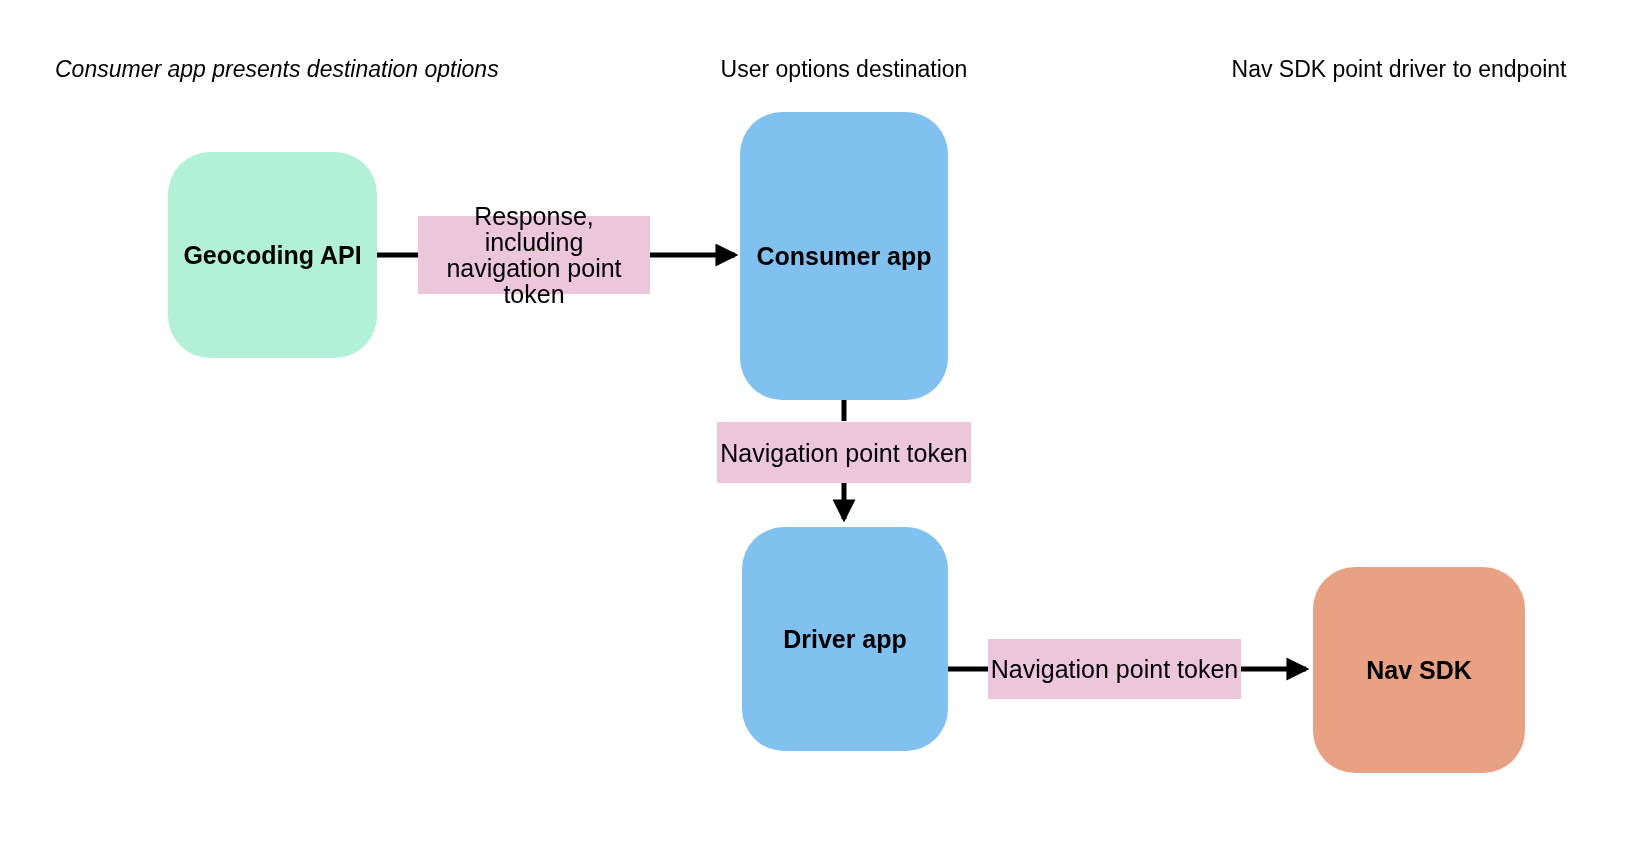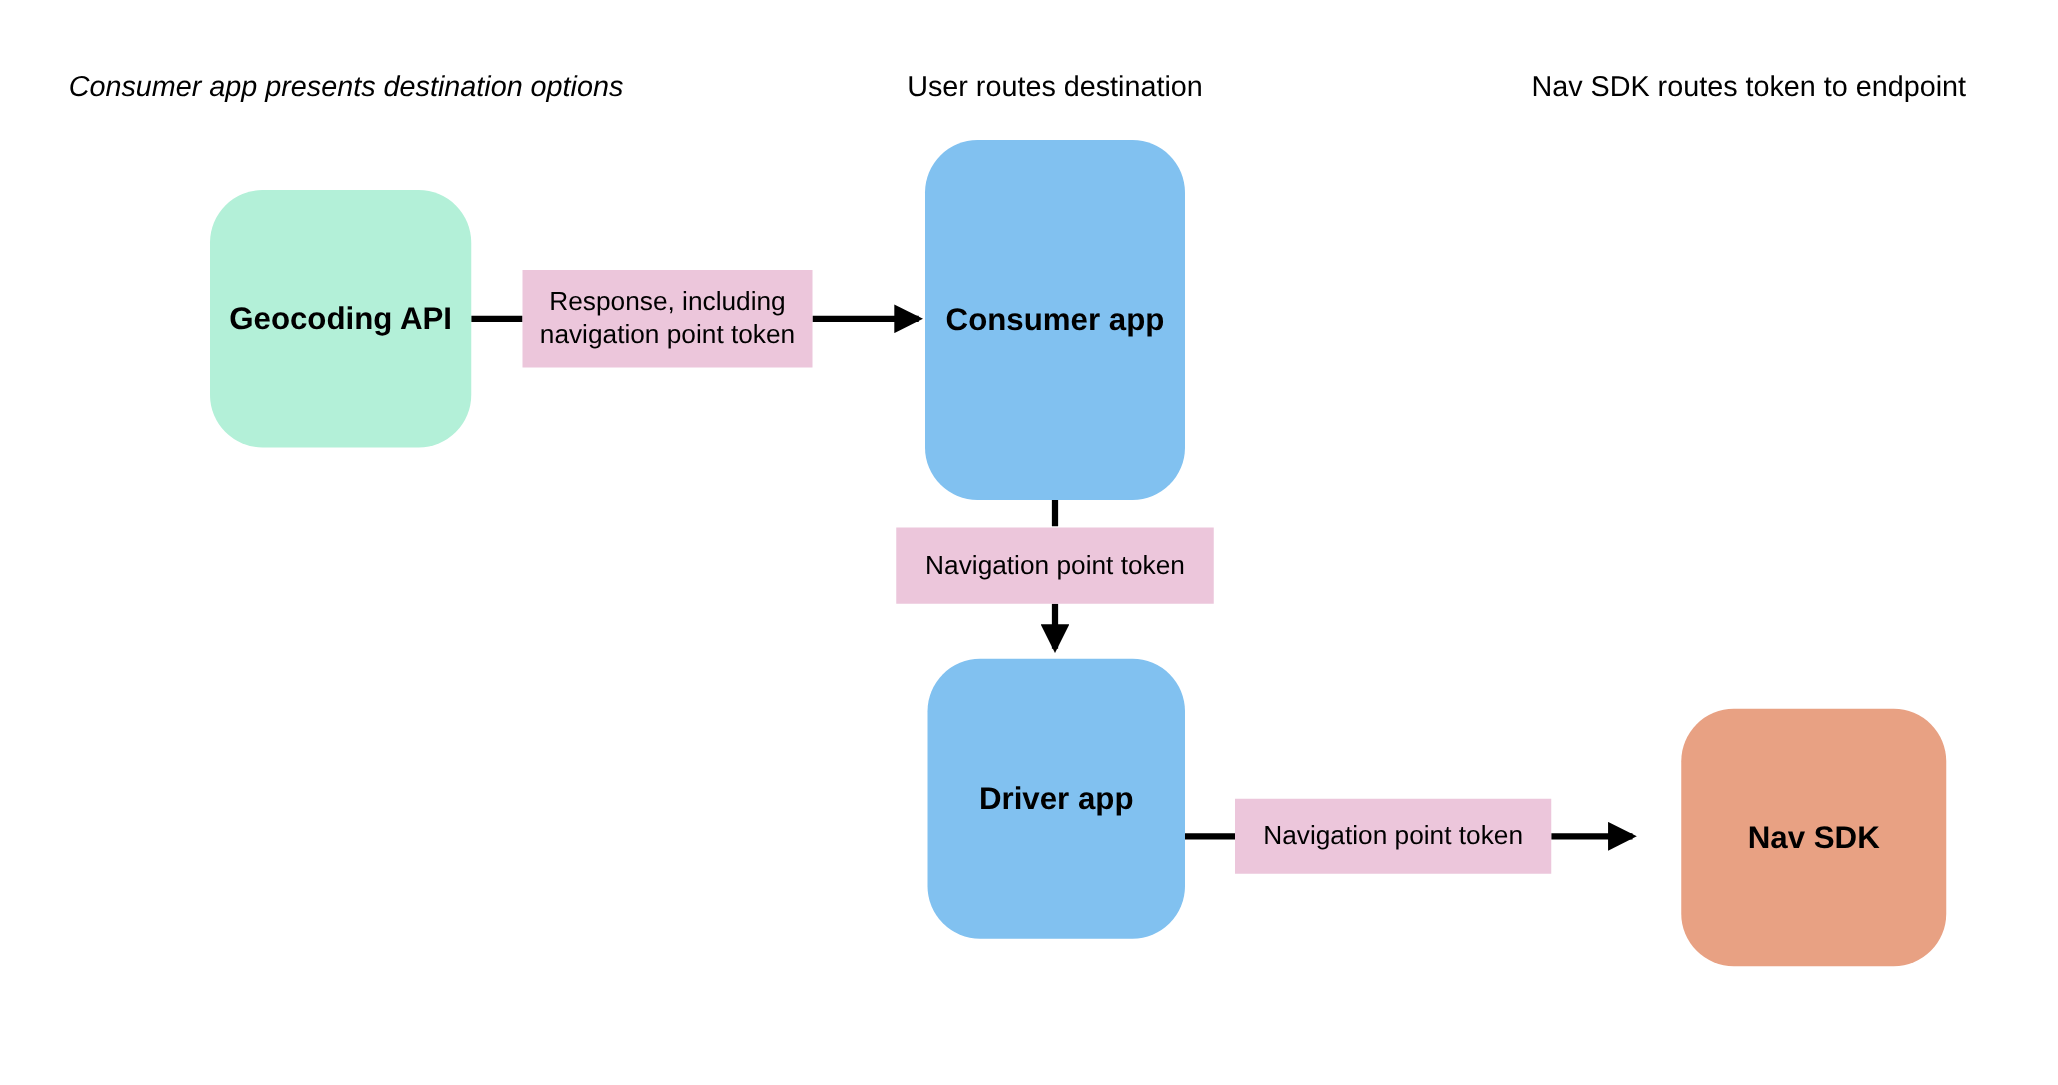--- a/index.html
+++ b/index.html
@@ -53,43 +53,43 @@
   .node-green  { background: #b3f0d8; }
   .node-blue   { background: #81c1f0; }
   .node-orange { background: #e8a183; }
   .edge-label {
     position: absolute;
     background: #ecc6db;
     display: flex;
     align-items: center;
     justify-content: center;
     text-align: center;
-    font-size: 21px;
+    font-size: 25px;
     line-height: 26px;
     color: #000000;
   }
   #node-geocoding { left: 168px; top: 152px; width: 209px; height: 206px; }
   #node-consumer  { left: 740px; top: 112px; width: 208px; height: 288px; }
   #node-driver    { left: 742px; top: 527px; width: 206px; height: 224px; }
-  #node-navsdk    { left: 1313px; top: 567px; width: 212px; height: 206px; margin-left: 32px; }
+  #node-navsdk    { left: 1313px; top: 567px; width: 212px; height: 206px; }
   #edge-label-response { left: 418px; top: 216px; width: 232px; height: 78px; padding: 0 10px; box-sizing: border-box; }
   #edge-label-token-1  { left: 717px; top: 422px; width: 254px; height: 61px; }
   #edge-label-token-2  { left: 988px; top: 639px; width: 253px; height: 60px; }
   #heading-1 { left: 55px; font-style: italic; }
   #heading-2 { left: 844px; }
   #heading-3 { left: 1399px; }
 </style>
 </head>
 <body>
 
 <div class="canvas">
 
   <div class="heading" id="heading-1">Consumer app presents destination options</div>
-  <div class="heading centered" id="heading-2">User routes destination</div>
-  <div class="heading centered" id="heading-3">Nav SDK routes token to endpoint</div>
+  <div class="heading centered" id="heading-2">User options destination</div>
+  <div class="heading centered" id="heading-3">Nav SDK point driver to endpoint</div>
 
   <svg class="edges" viewBox="0 0 1646 868" xmlns="http://www.w3.org/2000/svg" aria-hidden="true">
     <defs>
       <marker id="arrowhead" viewBox="0 0 10 10" refX="8.5" refY="5" markerWidth="4.6" markerHeight="4.6" orient="auto-start-reverse">
         <path d="M 0 0 L 10 5 L 0 10 z" fill="#000000"></path>
       </marker>
     </defs>
     <line x1="377" y1="255" x2="418" y2="255" stroke="#000000" stroke-width="5"></line>
     <line x1="650" y1="255" x2="735" y2="255" stroke="#000000" stroke-width="5" marker-end="url(#arrowhead)"></line>
     <line x1="844" y1="400" x2="844" y2="421" stroke="#000000" stroke-width="5"></line>

